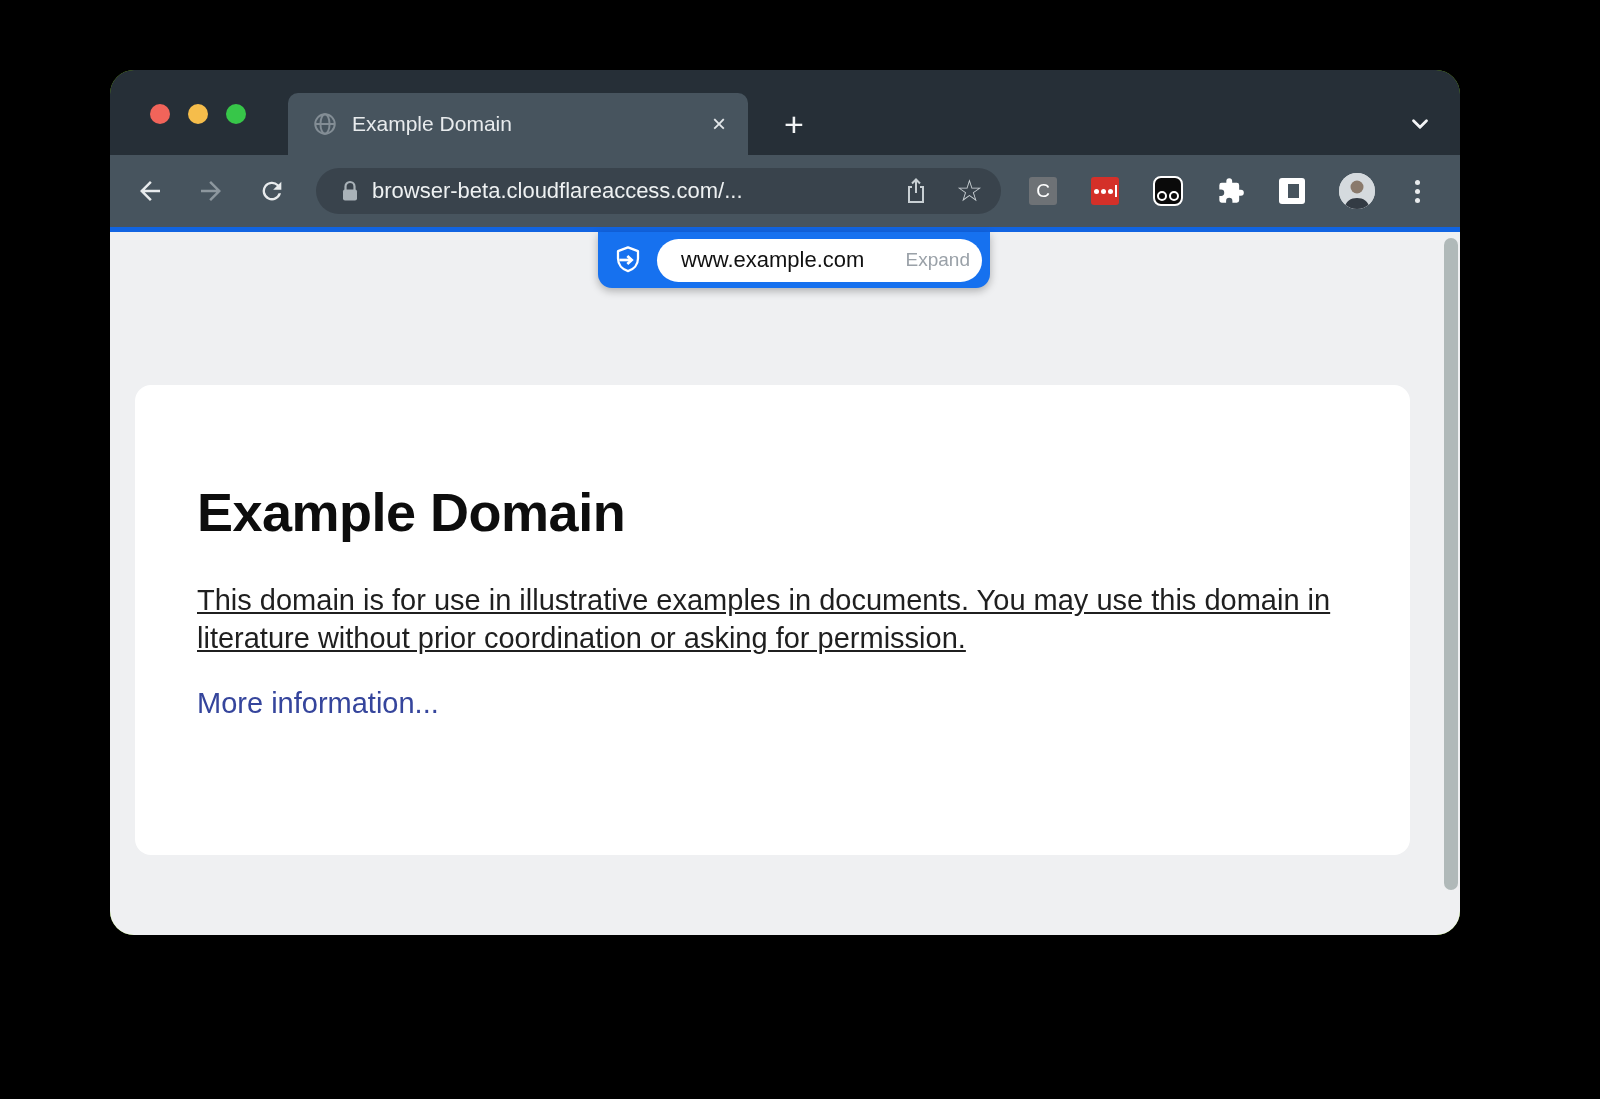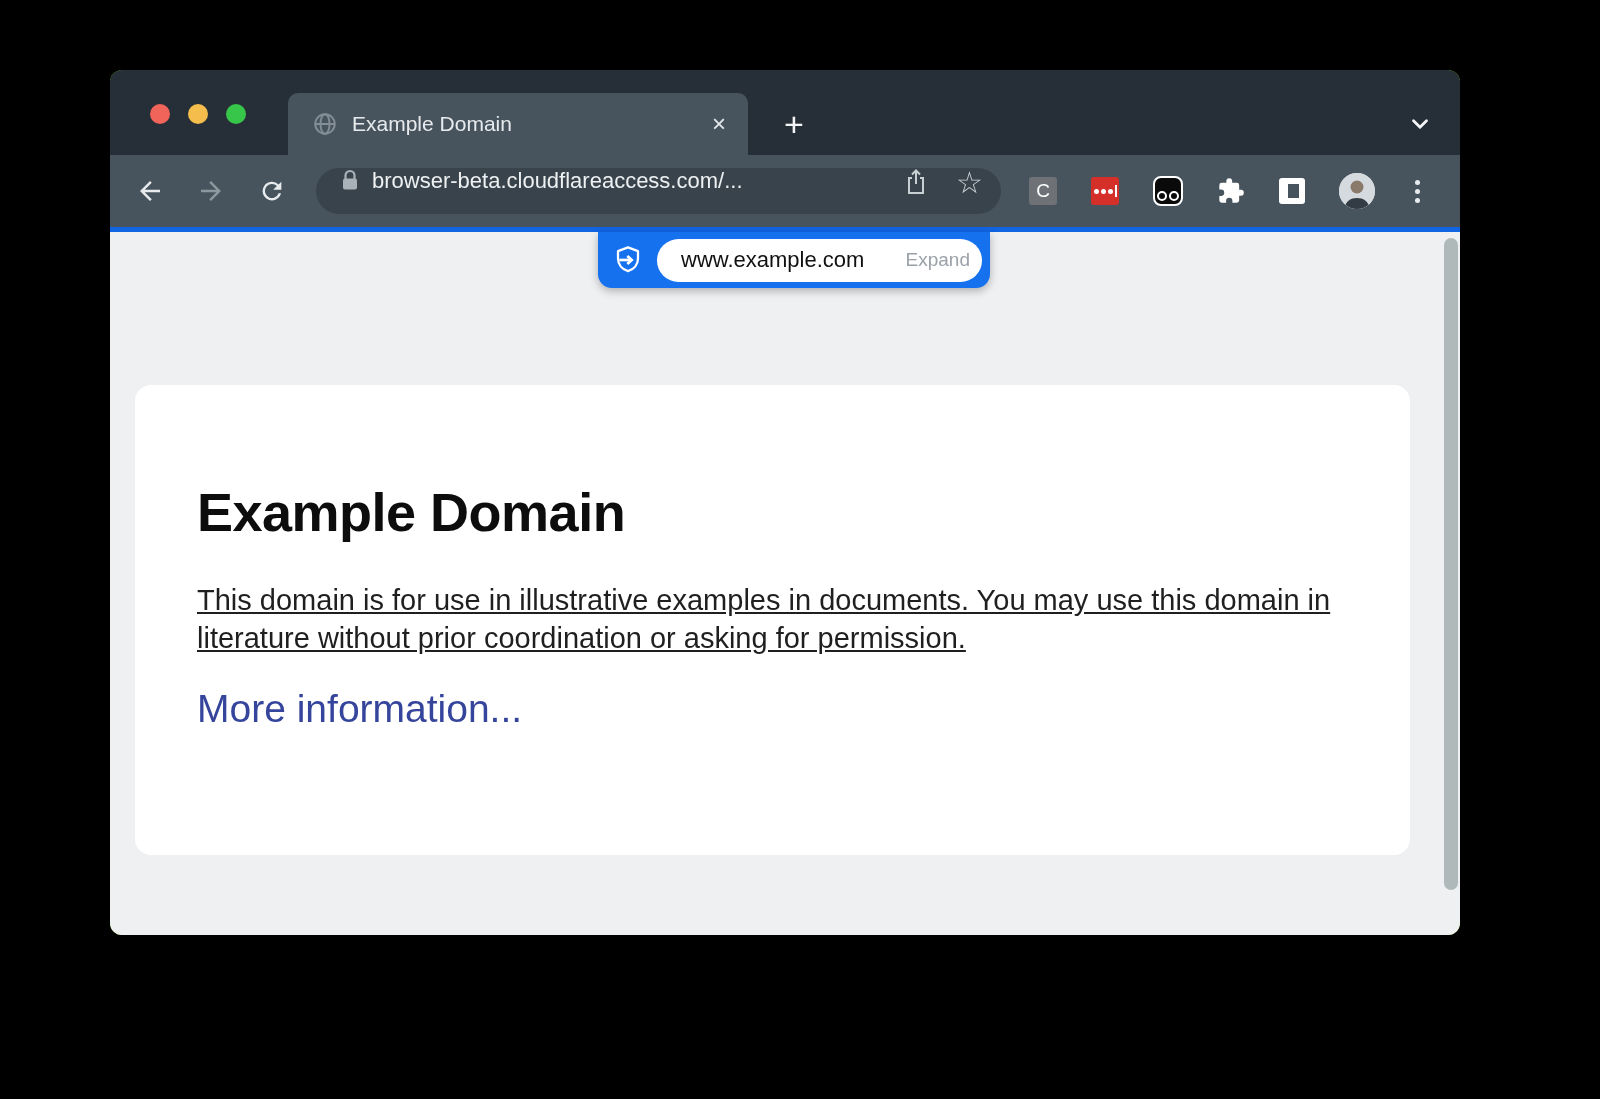--- a/index.html
+++ b/index.html
@@ -1,19 +1,19 @@
 <!DOCTYPE html>
 <html><head>
 <meta charset="utf-8">
 <style>
   * { margin:0; padding:0; box-sizing:border-box; }
   html,body { width:1600px; height:1099px; background:#000; font-family:"Liberation Sans", sans-serif; overflow:hidden; }
 
   .window { position:absolute; left:110px; top:70px; width:1350px; height:865px;
-            border-radius:12px; overflow:hidden; background:#84cc16; }
+            border-radius:24px; overflow:hidden; background:#84cc16; }
 
   
   .tabstrip { position:relative; height:85px; background:#262f37; }
   .traffic { position:absolute; left:40px; top:34px; display:flex; gap:18px; }
   .light { width:20px; height:20px; border-radius:50%; }
   .light.red { background:#f1645a; }
   .light.yellow { background:#f5bd4b; }
   .light.green { background:#37c649; }
 
   .tab { position:absolute; left:178px; top:23px; width:460px; height:62px;
@@ -29,21 +29,21 @@
                align-items:center; justify-content:center; }
 
   
   .toolbar { position:relative; height:72px; background:#47545e; display:flex; align-items:center; }
   .navbtn { width:44px; height:44px; display:flex; align-items:center; justify-content:center; flex:0 0 auto; }
   .navbtn.back { margin-left:18px; }
   .navbtn.fwd { margin-left:17px; }
   .navbtn.reload { margin-left:17px; }
 
   .urlbar { margin-left:22px; width:685px; height:46px; background:#39434c; border-radius:23px;
-            display:flex; flex:0 0 auto; }
+            display:flex; align-items:center; flex:0 0 auto; }
   .lockwrap { margin-left:24px; display:flex; flex:0 0 auto; }
   .url-text { margin-left:12px; color:#eef1f2; font-size:22px; white-space:nowrap; overflow:hidden; flex:1 1 auto; }
   .sharewrap { margin-right:28px; display:flex; flex:0 0 auto; }
   .star { margin-right:18px; color:#c9d0d4; font-size:30px; line-height:30px; flex:0 0 auto; }
 
   .ext-row { display:flex; align-items:center; margin-left:28px; gap:34px; }
   .ext-c { width:28px; height:28px; background:#6e7276; border-radius:3px; color:#fff; font-size:19px;
            display:flex; align-items:center; justify-content:center; }
   .ext-lp { width:28px; height:28px; background:#d43029; border-radius:3px;
             display:flex; align-items:center; justify-content:center; gap:2px; }
@@ -71,21 +71,21 @@
   .shieldwrap { margin-left:14px; display:flex; flex:0 0 auto; }
   .iso-inner { margin-left:13px; width:325px; height:43px; background:#fff; border-radius:22px;
                display:flex; align-items:center; }
   .iso-domain { margin-left:24px; color:#111; font-size:22px; flex:1 1 auto; }
   .iso-expand { margin-right:12px; color:#9aa1a8; font-size:19px; }
 
   .card { position:absolute; left:25px; top:153px; width:1275px; height:470px; background:#fff;
           border-radius:16px; padding:0 62px; }
   .card h1 { margin-top:96px; font-size:54px; font-weight:700; color:#0d0d0d; letter-spacing:-.5px; }
   .card p { margin-top:38px; font-size:29px; line-height:38px; color:#1f1f1f; max-width:1150px;text-decoration:underline; }
-  .card a { display:inline-block; margin-top:30px; font-size:39px; color:#35459c; text-decoration:none; }
+  .card a { display:inline-block; margin-top:30px; font-size:29px; color:#35459c; text-decoration:none; }
 
   .scrollbar { position:absolute; right:1px; top:0; width:16px; height:100%; }
   .scroll-thumb { position:absolute; right:1px; top:6px; width:14px; height:652px;
                   background:#b0b9b9; border-radius:7px; }
 </style>
 </head>
 <body>
 
 <div class="window">
 

